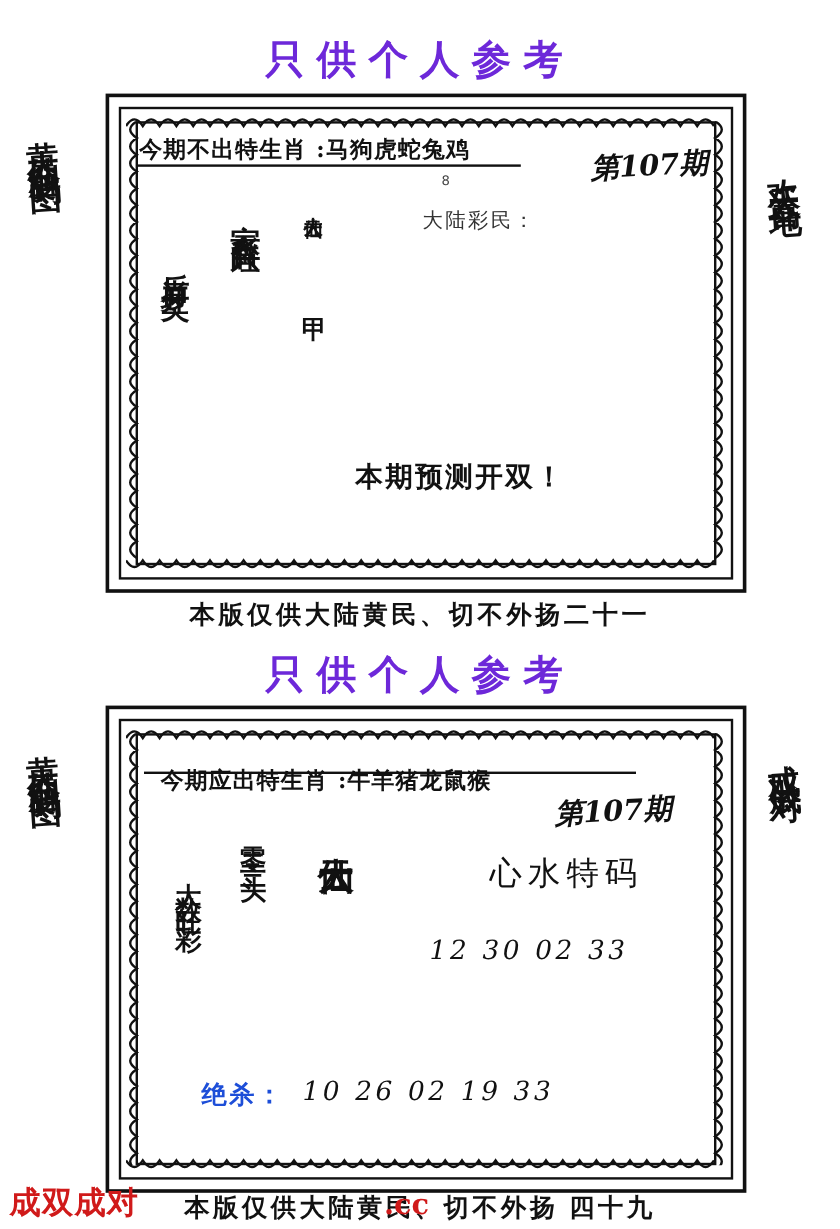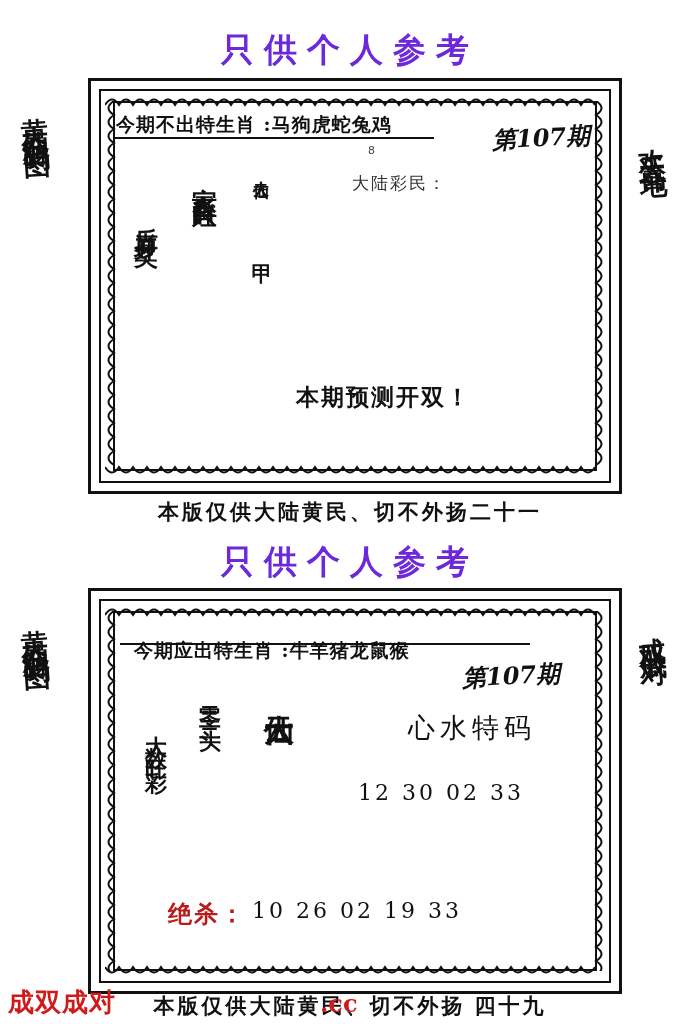--- a/index.html
+++ b/index.html
@@ -164,31 +164,32 @@
     font-family: "DejaVu Serif", serif;
     font-weight: 400;
     font-size: 27px;
     letter-spacing: 5px;
     color: #111;
     margin-left: 12px;
   }
   .numrow {
     position: absolute;
     font-family: "DejaVu Serif", serif;
+    font-style: italic;
     font-size: 22px;
     letter-spacing: 3px;
     color: #111;
   }
   .killrow {
     position: absolute;
     font-family: "DejaVu Serif", serif;
     font-weight: 700;
-    font-size: 24px;
-    letter-spacing: 2px;
-    color: #b91c1c;
+    font-size: 21px;
+    letter-spacing: 2px;
+    color: #1d4ed8;
   }
 
   .bigcenter {
     position: absolute;
     writing-mode: vertical-rl;
     text-orientation: upright;
     font-family: "DejaVu Serif", serif;
     font-weight: 700;
     font-size: 30px;
     letter-spacing: 2px;

